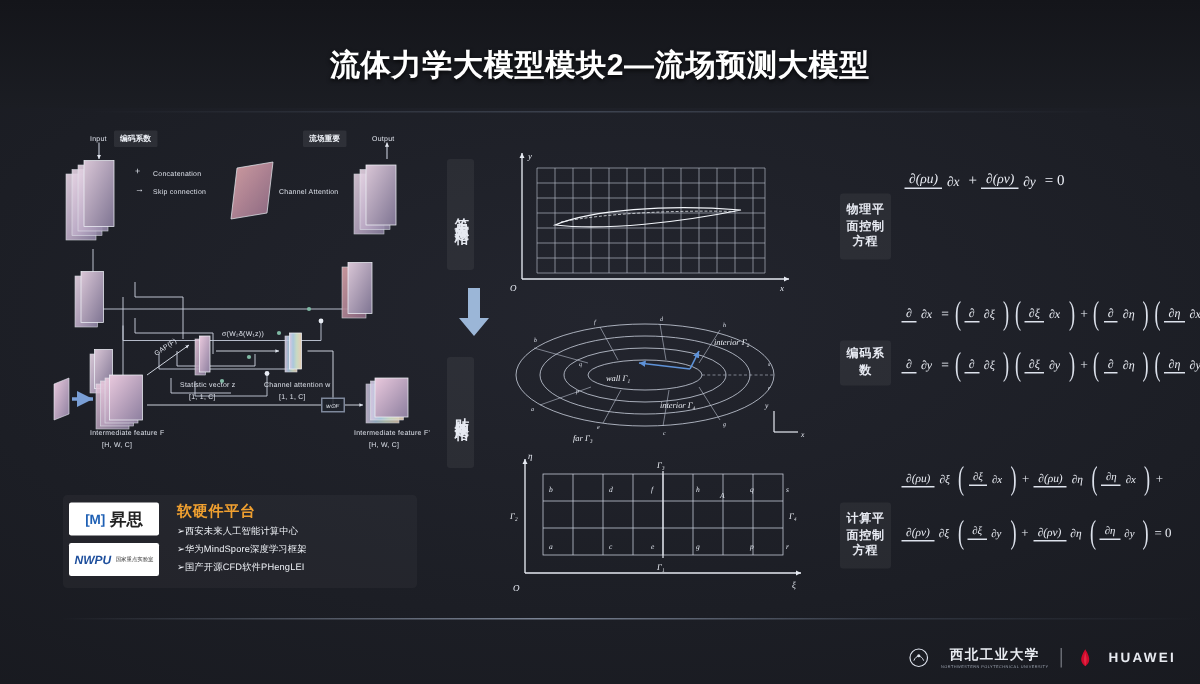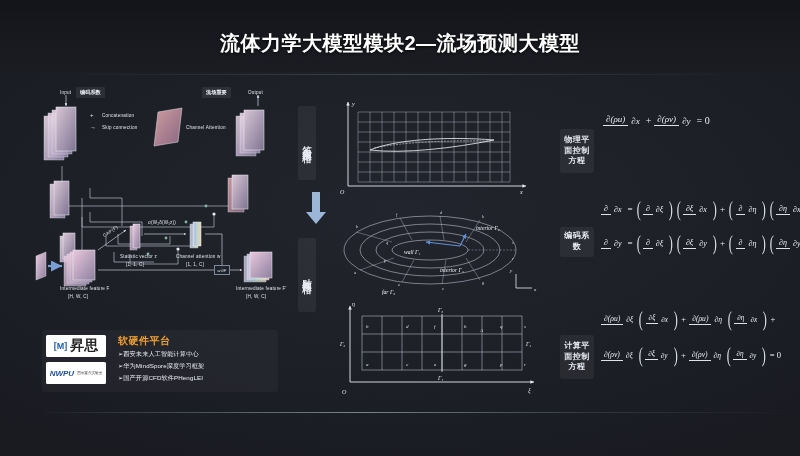--- a/index.html
+++ b/index.html
@@ -278,21 +278,21 @@
     <span class="netlabel" style="left:96px; top:176px;">[1, 1, C]</span>
     <span class="netlabel" style="left:146px; top:168px;">Channel attention w</span>
     <span class="netlabel" style="left:156px; top:176px;">[1, 1, C]</span>
     <span class="netlabel" style="left:206px; top:200px;">Intermediate feature F'</span>
     <span class="netlabel" style="left:216px; top:208px;">[H, W, C]</span>
   </div>
 
   <div class="panel-plat">
     <div class="logo-card" style="left:4px; top:5px; width:60px; height:22px;">
       <span style="color:#1d5fb4; font-size:9px; font-weight:bold;">[M]</span>
-      <span style="color:#222; font-size:14px; font-weight:bold; margin-left:3px;">昇思</span>
+      <span style="color:#222; font-size:11px; font-weight:bold; margin-left:3px;">昇思</span>
     </div>
     <div class="logo-card" style="left:4px; top:32px; width:60px; height:22px;">
       <span style="color:#1d4e9c; font-size:8px; font-weight:bold; font-style:italic;">NWPU</span>
       <span style="color:#333; font-size:3.6px; margin-left:3px;">国家重点实验室</span>
     </div>
 
     <span class="plat-title" style="left:76px; top:4px;">软硬件平台</span>
     <span class="plat-item" style="left:76px; top:20px;">➢西安未来人工智能计算中心</span>
     <span class="plat-item" style="left:76px; top:32px;">➢华为MindSpore深度学习框架</span>
     <span class="plat-item" style="left:76px; top:44px;">➢国产开源CFD软件PHengLEI</span>
@@ -617,14 +617,31 @@
           <span class="den">∂y</span>
         </span>
           <span class="paren">)</span>
         </span>
       <span class="eq op" style="font-size:8.6px;">= 0</span>
     </div>
   </div>
 
   <div class="divider-bottom"></div>
 
+  <div class="footer">
+    <svg width="13" height="13" viewBox="0 0 20 20">
+      <circle cx="10" cy="10" r="9" fill="none" stroke="#dfe4ee" stroke-width="1.2"></circle>
+      <path d="M5,13 C7,7 13,7 15,13" fill="none" stroke="#dfe4ee" stroke-width="1"></path>
+      <circle cx="10" cy="8" r="1.6" fill="#dfe4ee"></circle>
+    </svg>
+    <div style="display:flex; flex-direction:column; align-items:center;">
+      <span class="foot-txt">西北工业大学</span>
+      <span class="foot-sub">NORTHWESTERN POLYTECHNICAL UNIVERSITY</span>
+    </div>
+    <span class="vsep"></span>
+    <svg width="15" height="13" viewBox="0 0 24 20">
+      <path d="M12,1 C9,6 7,10 8,14 C9,17 11,18 12,19 C13,18 15,17 16,14 C17,10 15,6 12,1 Z" fill="#cf0a2c"></path>
+      <path d="M12,4 C11,8 10,12 11,15 L12,19 L13,15 C14,12 13,8 12,4 Z" fill="#e8344f" opacity=".7"></path>
+    </svg>
+    <span class="foot-txt" style="letter-spacing:1.5px;">HUAWEI</span>
+  </div>
 
 </div>
 
 </body></html>

